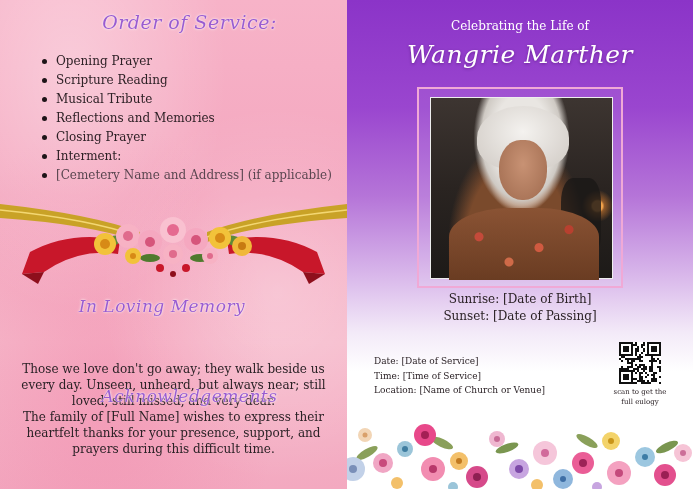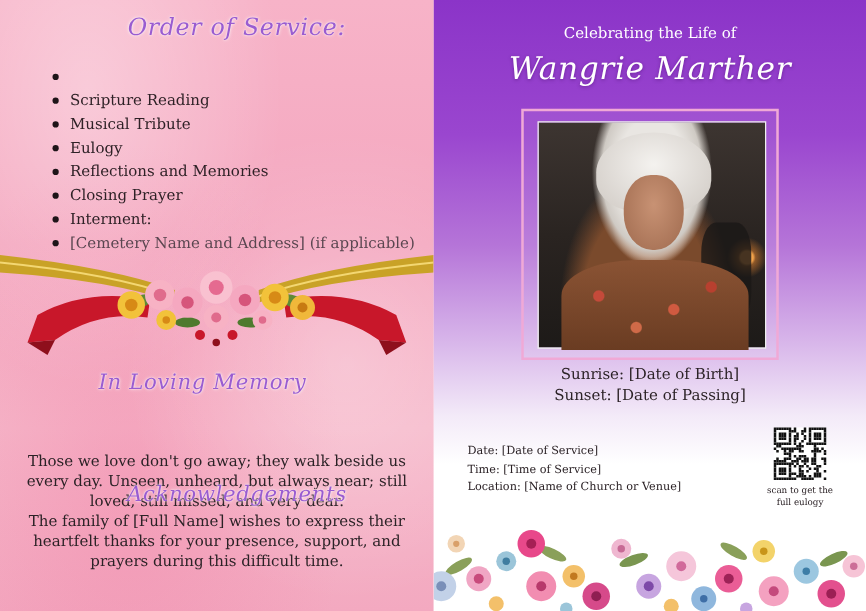--- a/index.html
+++ b/index.html
@@ -120,32 +120,29 @@
 </style>
 </head>
 <body>
 
 <div class="left">
   <div class="script-title t-order">Order of Service:</div>
 
   <ul class="service-list">
     <li>
         <span class="dot"></span>
+        <span>Opening Prayer</span>
       </li>
     <li>
         <span class="dot"></span>
         <span>Scripture Reading</span>
       </li>
     <li>
         <span class="dot"></span>
         <span>Musical Tribute</span>
-      </li>
-    <li>
-        <span class="dot"></span>
-        <span>Eulogy</span>
       </li>
     <li>
         <span class="dot"></span>
         <span>Reflections and Memories</span>
       </li>
     <li>
         <span class="dot"></span>
         <span>Closing Prayer</span>
       </li>
     <li>

